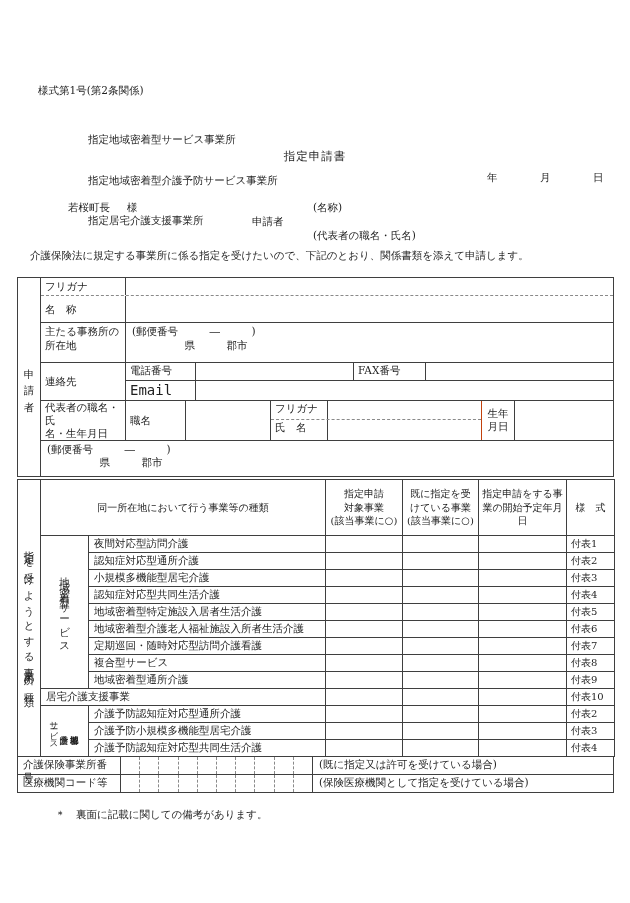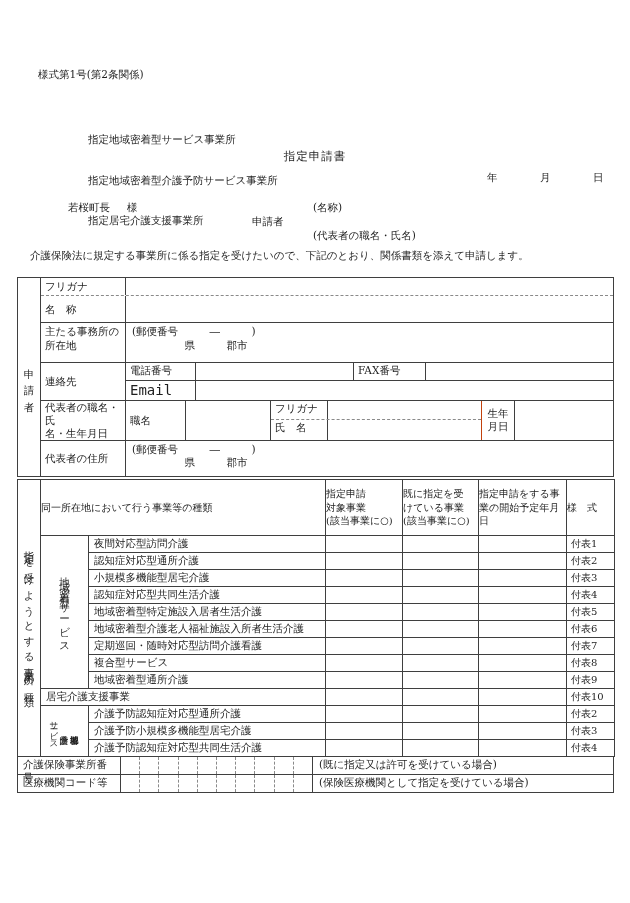--- a/index.html
+++ b/index.html
@@ -32,21 +32,21 @@
   .sub { display:flex; }
   .sub-lbl { border-right:1px solid #3f3f3f; padding:1px 4px; }
   .sub-val { flex:1; }
   .h18{height:18px} .h28{height:28px} .h40{height:40px} .h38{height:38px}
   .h36{height:36px} .h19{height:19px} .h20{height:20px}
 
   
   .t2 { position:absolute; left:17px; top:479px; width:597px; }
   .t2 table { border-collapse:collapse; table-layout:fixed; width:597px; }
   .t2 td { border:1px solid #3f3f3f; font-size:10.5px; overflow:hidden; }
-  .t2 td.hd { vertical-align:middle; white-space:pre-line;
+  .t2 td.hd { text-align:center; vertical-align:middle; white-space:pre-line;
               font-size:10px; line-height:1.35; }
   .t2 td.svc { padding:0 0 0 5px; height:17px; }
   .t2 td.frm { padding:0 0 0 4px; font-size:10px; height:17px; }
   .t2 td.blank { height:17px; }
   .t2 td.vcell { text-align:center; vertical-align:middle; }
   .side2 { letter-spacing:0.32em; font-size:10.5px; }
   .grp1 { letter-spacing:0.52em; font-size:10.5px; }
   .grp2 { display:inline-block; font-size:8.5px; line-height:1.2; }
   .grp2 span { display:block; }
 
@@ -59,21 +59,21 @@
   .dbox:first-child { border-left:none; }
   .code-note { flex:1; padding:1px 6px; }
 
   .footnote { position:absolute; left:55px; top:808px; }
 </style>
 </head>
 <body>
 
 <div class="page">
 
-  <div class="abs" style="left:38px; top:68px;">様式第1号(第2条関係)</div>
+  <div class="abs" style="left:38px; top:84px;">様式第1号(第2条関係)</div>
 
   <div class="abs" style="left:88px; top:106px; line-height:13.5px;">
     <div>指定地域密着型サービス事業所</div>
     <div>指定地域密着型介護予防サービス事業所</div>
     <div>指定居宅介護支援事業所</div>
   </div>
 
   <div class="abs ctr" style="left:0; right:0; top:149px; font-size:11.5px; letter-spacing:1px;">指定申請書</div>
 
   <span class="abs" style="left:487px; top:171px;">年</span>
@@ -143,21 +143,20 @@
               <div class="sub-val"></div>
             </div>
           </div>
           <div class="pre vcen ctr" style="width:34px; border-left:1px solid #c2410c; border-right:1px solid #3f3f3f; line-height:1.3;">生年
 月日</div>
           <div style="flex:1;"></div>
         </div>
       </div>
 
       <div class="f-row h36 last">
-        <div class="f-lbl vcen">代表者の住所</div>
         <div class="f-val pre">(郵便番号　　　―　　　)
 　　　　　県　　　郡市</div>
       </div>
 
     </div>
   </div>
 
   <div class="t2">
     <table>
       <colgroup>
@@ -316,14 +315,15 @@
           <div class="dbox"></div>
           <div class="dbox"></div>
           <div class="dbox"></div>
           <div class="dbox"></div>
           <div class="dbox"></div>
       </div>
       <div class="code-note">(保険医療機関として指定を受けている場合)</div>
     </div>
   </div>
 
+  <div class="footnote">＊　裏面に記載に関しての備考があります。</div>
 
 </div>
 
 </body></html>

